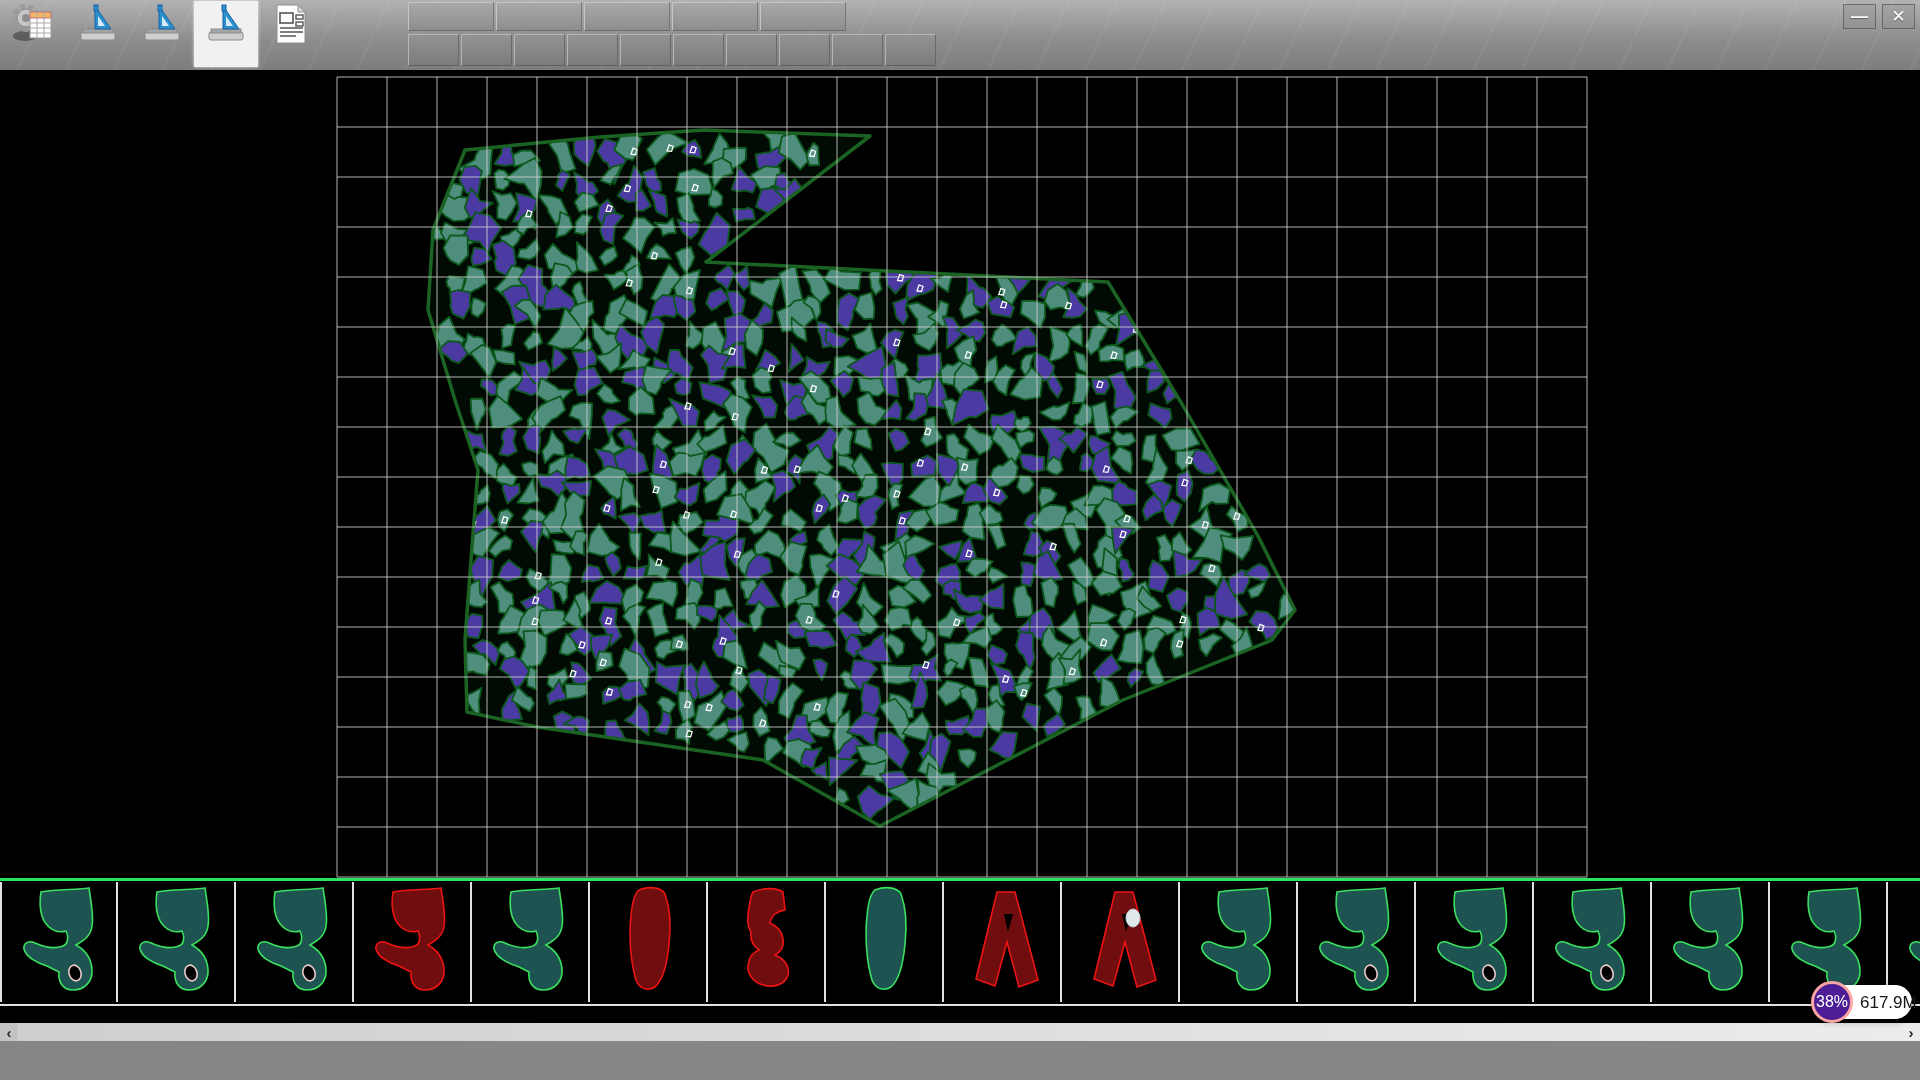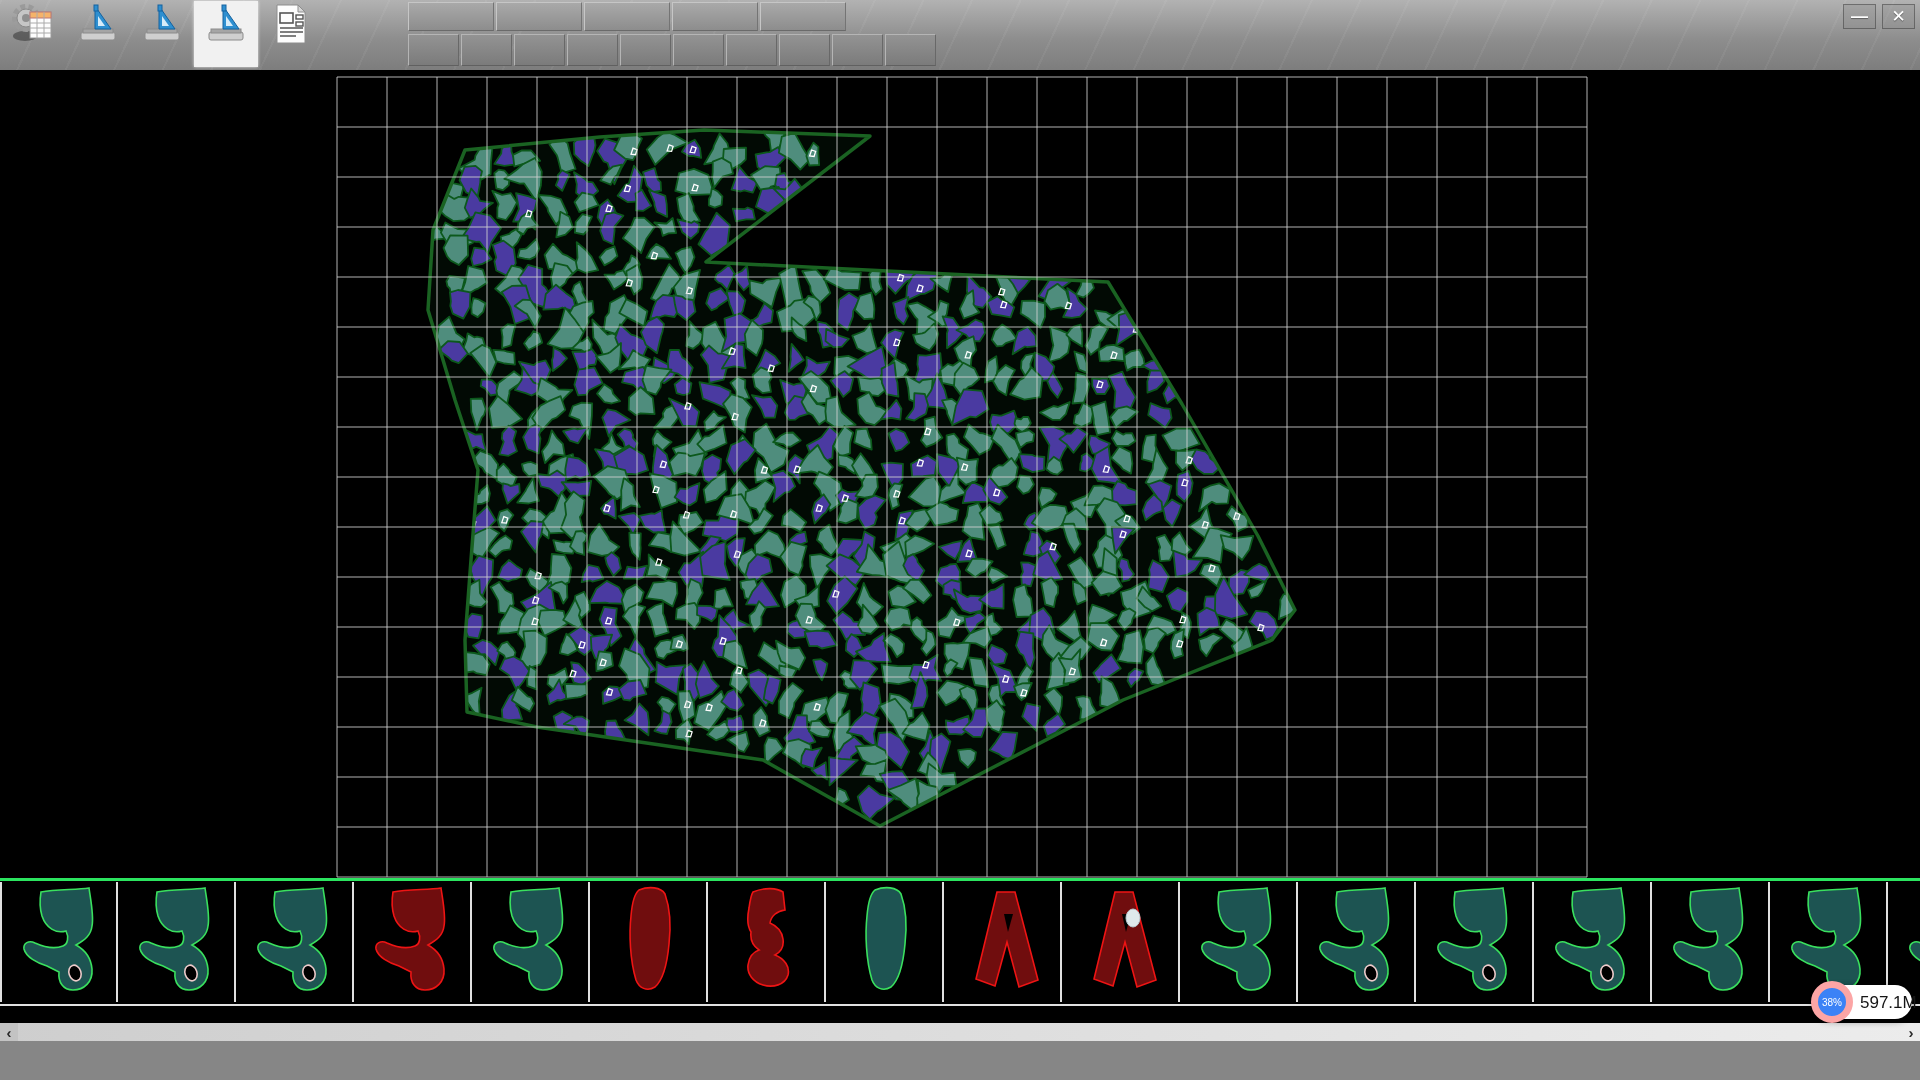--- a/index.html
+++ b/index.html
@@ -51,22 +51,22 @@
   .scrollbar{position:absolute;left:0;top:1023px;width:1920px;height:18px;
     background:linear-gradient(90deg,#cecece,#ececec);}
   .sbtn{position:absolute;top:0;width:18px;height:18px;display:flex;align-items:center;justify-content:center;
     color:#2b2b2b;font-size:15px;font-weight:bold;background:#c3c3c3;}
   .sbtn.left{left:0;} .sbtn.right{right:0;background:none;}
   .bottomgray{position:absolute;left:0;top:1041px;width:1920px;height:39px;background:#868686;}
   
   .badge{position:absolute;left:1814px;top:985px;width:98px;height:34px;background:#fff;
     border-radius:18px;box-shadow:0 2px 7px rgba(0,0,0,.45);z-index:5;}
   .badge .circ{position:absolute;left:-3px;top:-4px;width:42px;height:42px;border-radius:50%;
-    background:#3b82f6;border:7px solid #fca5a5;box-sizing:border-box;
-    display:flex;align-items:center;justify-content:center;color:#fff;font-size:10px;}
+    background:#4c1d95;border:3px solid #fca5a5;box-sizing:border-box;
+    display:flex;align-items:center;justify-content:center;color:#fff;font-size:16px;}
   .badge .mem{position:absolute;left:46px;top:8px;font-size:17px;color:#151515;}
 </style>
 </head>
 <body>
 
 <div id="app">
 
   <div class="titlebar">
     <div class="navicons">
         <div class="nav">
@@ -973,16 +973,16 @@
   <div class="scrollbar">
     <div class="sbtn left">‹</div>
     <div class="sbtn right">›</div>
   </div>
   <div class="bottomgray"></div>
 
   <div class="badge">
     <div class="circ">
       <span>38%</span>
     </div>
-    <div class="mem">597.1M</div>
+    <div class="mem">617.9M</div>
   </div>
 
 </div>
 
 </body></html>

